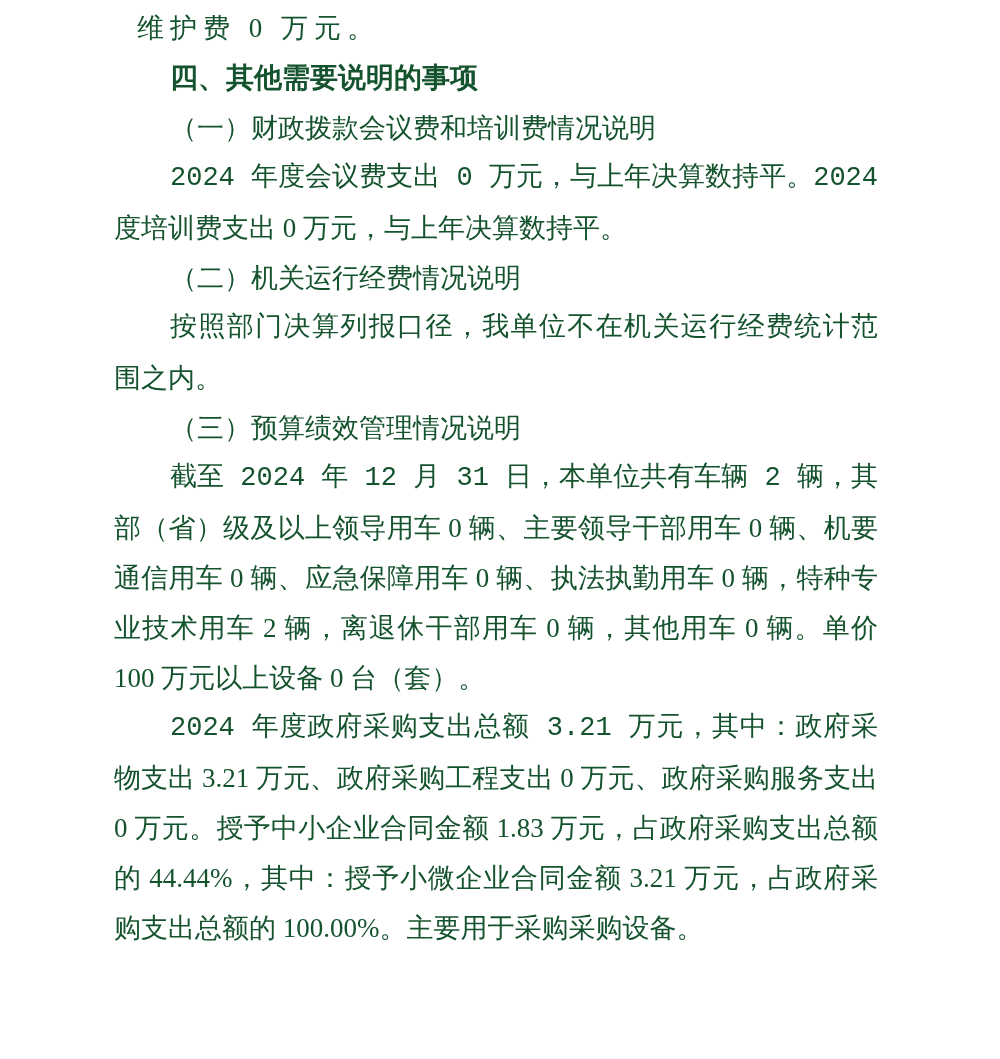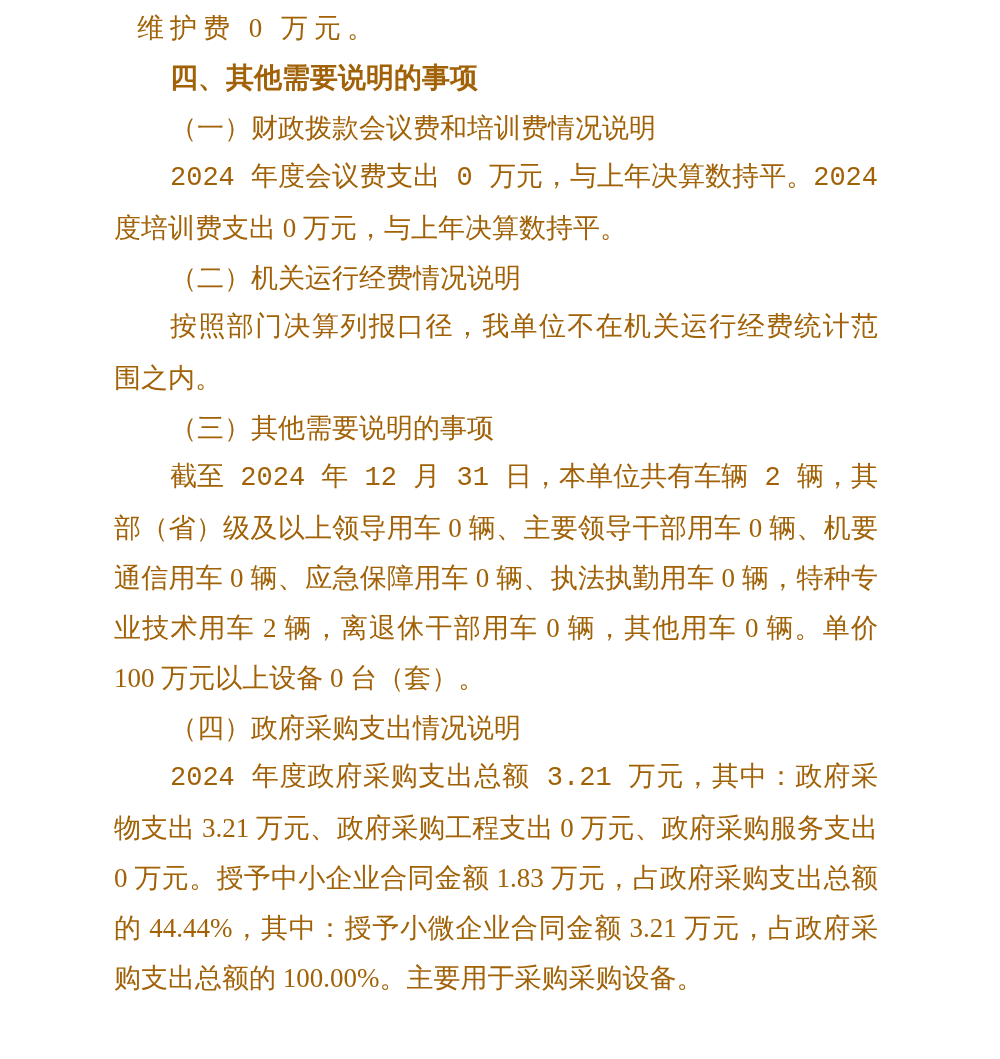--- a/index.html
+++ b/index.html
@@ -16,21 +16,21 @@
     padding: 3px 122px 0 114px;
     overflow: hidden;
   }
   .doc-body {
     width: 764px;
   }
   .line {
     height: 50px;
     line-height: 50px;
     font-size: 27px;
-    color: #a16207;
+    color: #14532d;
     font-family: "Liberation Serif", "DejaVu Serif", serif;
     overflow: hidden;
     white-space: nowrap;
   }
   .line.just {
     white-space: normal;
     text-align: justify;
     text-align-last: justify;
   }
   .line.indent {
@@ -57,26 +57,25 @@
 <div class="page">
   <div class="doc-body" id="doc-body">
       <div class="line body loose">维护费 0 万元。</div>
       <div class="line heading indent">四、其他需要说明的事项</div>
       <div class="line sub indent">（一）财政拨款会议费和培训费情况说明</div>
       <div class="line body indent just">2024 年度会议费支出 0 万元，与上年决算数持平。2024 年</div>
       <div class="line body">度培训费支出 0 万元，与上年决算数持平。</div>
       <div class="line sub indent">（二）机关运行经费情况说明</div>
       <div class="line body indent just">按照部门决算列报口径，我单位不在机关运行经费统计范</div>
       <div class="line body">围之内。</div>
-      <div class="line sub indent">（三）其他需要说明的事项</div>
+      <div class="line sub indent">（三）预算绩效管理情况说明</div>
       <div class="line body indent just">截至 2024 年 12 月 31 日，本单位共有车辆 2 辆，其中，副</div>
       <div class="line body just">部（省）级及以上领导用车 0 辆、主要领导干部用车 0 辆、机要</div>
       <div class="line body just">通信用车 0 辆、应急保障用车 0 辆、执法执勤用车 0 辆，特种专</div>
       <div class="line body just">业技术用车 2 辆，离退休干部用车 0 辆，其他用车 0 辆。单价</div>
       <div class="line body">100 万元以上设备 0 台（套）。</div>
-      <div class="line sub indent">（四）政府采购支出情况说明</div>
       <div class="line body indent just">2024 年度政府采购支出总额 3.21 万元，其中：政府采购货</div>
       <div class="line body just">物支出 3.21 万元、政府采购工程支出 0 万元、政府采购服务支出</div>
       <div class="line body just">0 万元。授予中小企业合同金额 1.83 万元，占政府采购支出总额</div>
       <div class="line body just">的 44.44%，其中：授予小微企业合同金额 3.21 万元，占政府采</div>
       <div class="line body">购支出总额的 100.00%。主要用于采购采购设备。</div>
     </div>
 </div>
 
 </body></html>

